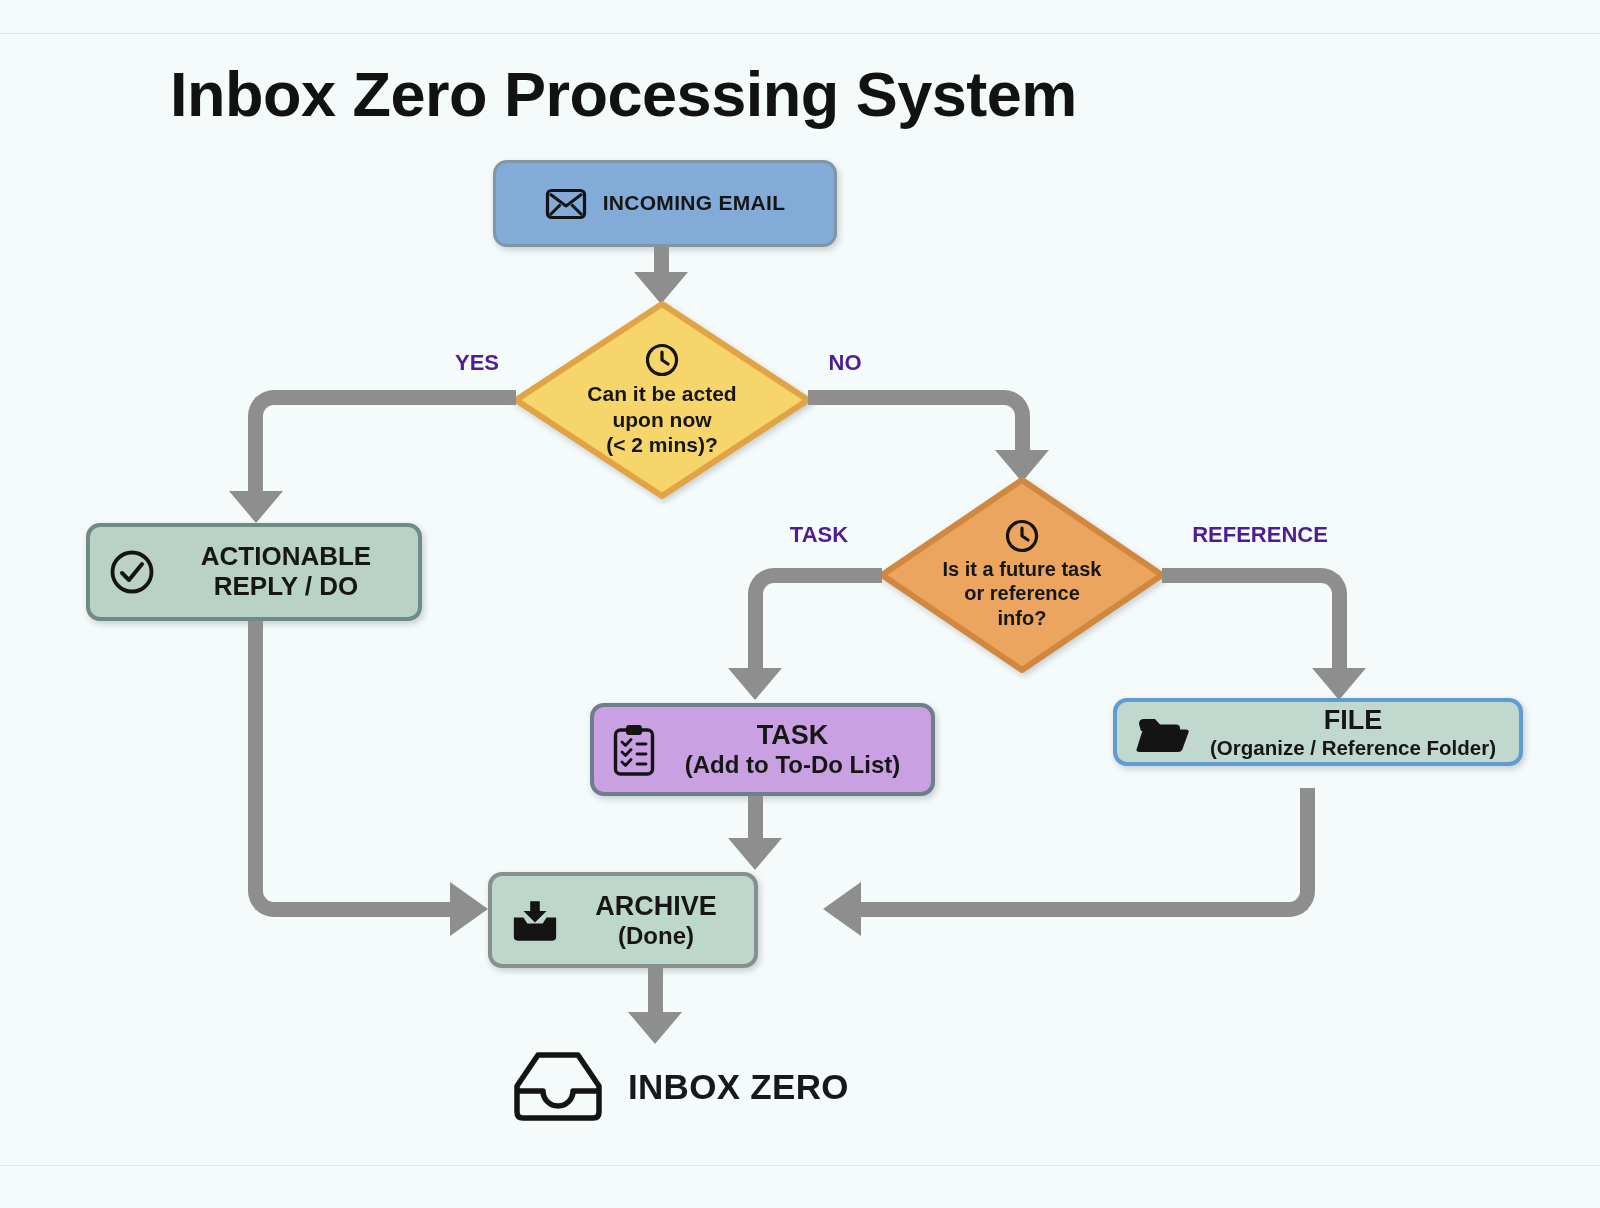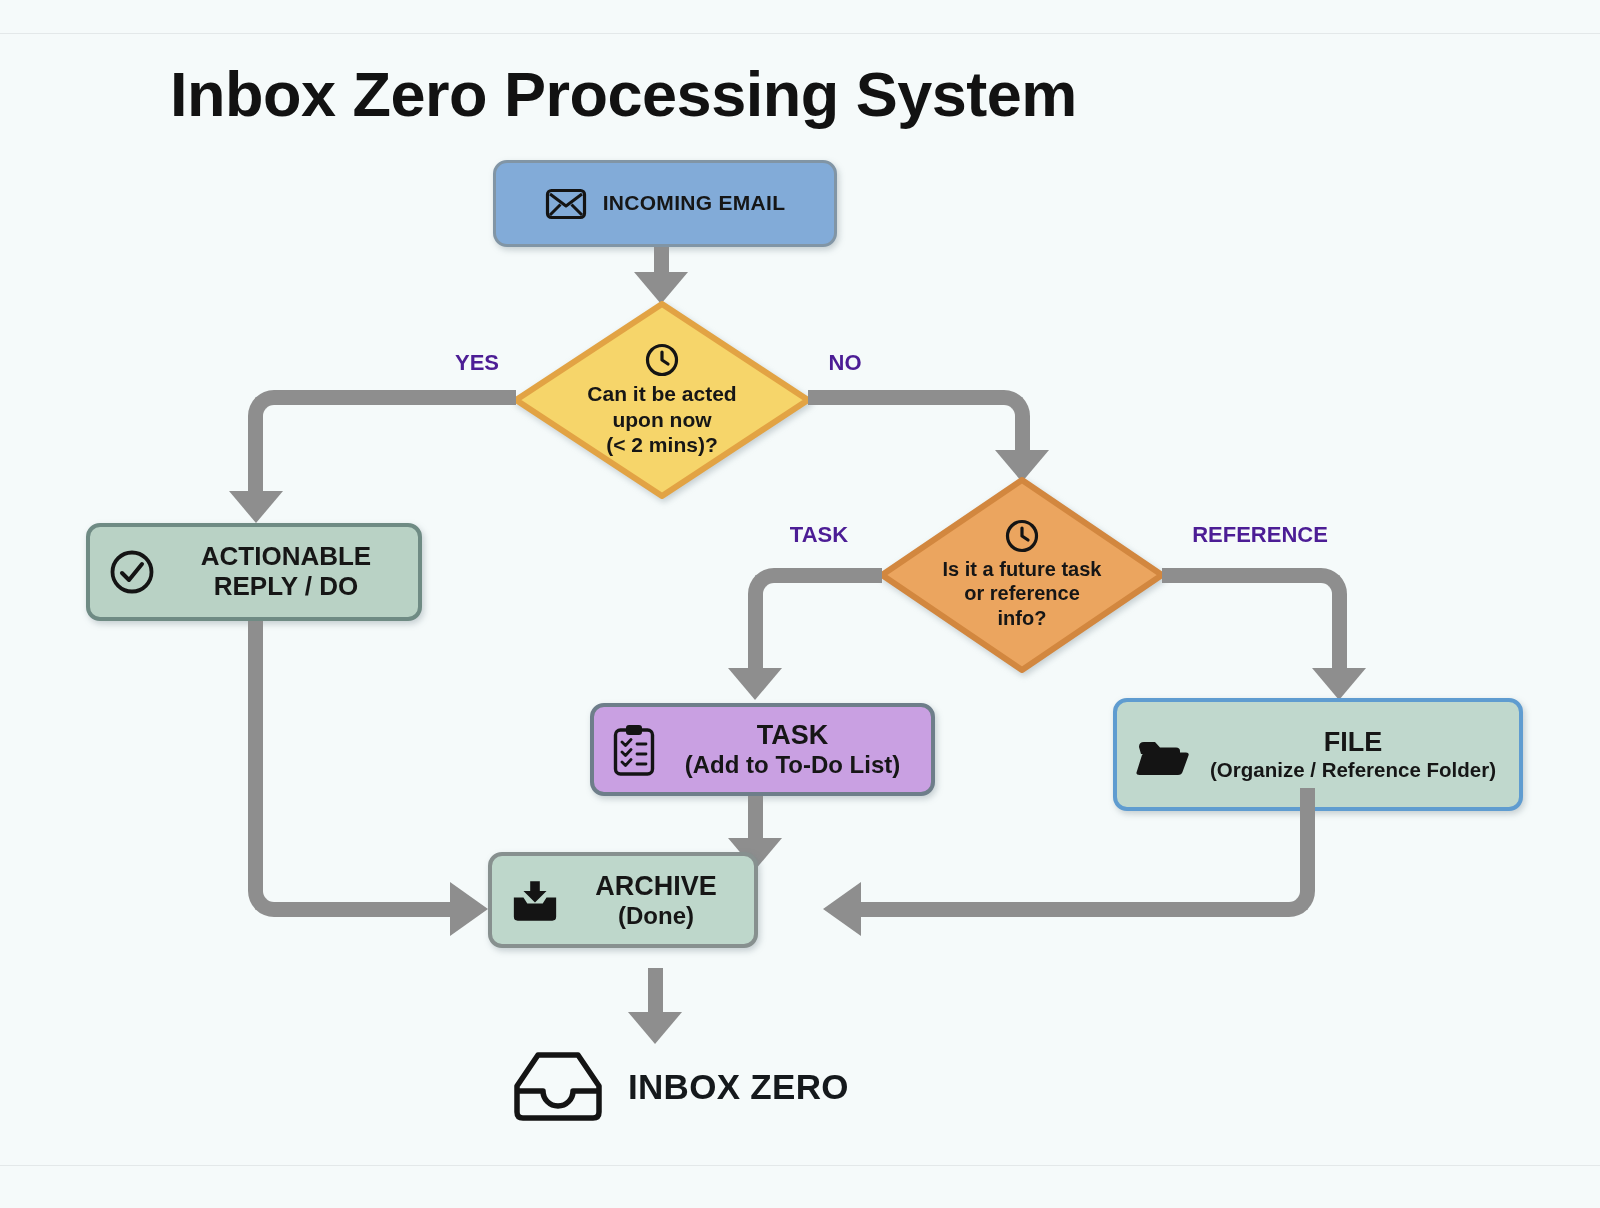--- a/index.html
+++ b/index.html
@@ -26,24 +26,24 @@
   .node .t-main{font-size:27px;}
   .node .t-sub{font-size:24px;}
   .incoming{left:493px;top:160px;width:344px;height:87px;justify-content:center;
     background:var(--incoming-fill,#82abd8);border:3.5px solid var(--incoming-border,#8195a5);}
   .incoming .t-main{font-size:21px;letter-spacing:.3px;flex:0 0 auto;}
   .actionable{left:86px;top:523px;width:336px;height:98px;
     background:var(--actionable-fill,#b9d2c5);border:4px solid var(--actionable-border,#6f8b84);}
   .actionable .t-main{font-size:26px;}
   .task-node{left:590px;top:703px;width:345px;height:93px;
     background:var(--task-fill,#c9a0e2);border:4px solid var(--task-border,#6e7e8a);}
-  .file-node{left:1113px;top:698px;width:410px;height:113px;
+  .file-node{left:1113px;top:698px;width:410px;height:68px;
     background:var(--file-fill,#c0d8cd);border:4px solid var(--file-border,#5f9cd0);}
   .file-node .t-sub{font-size:20.5px;}
-  .archive-node{left:488px;top:852px;width:270px;height:96px;
+  .archive-node{left:488px;top:872px;width:270px;height:96px;
     background:var(--archive-fill,#bed7cb);border:4px solid var(--archive-border,#87908f);}
 
   
   .diamond{position:absolute;filter:drop-shadow(2px 3px 3px rgba(110,125,135,.35));}
   .d1-poly{fill:var(--decision1-fill,#f6d56a);stroke:var(--decision1-border,#e2a344);stroke-width:6;stroke-linejoin:round;}
   .d2-poly{fill:var(--decision2-fill,#eba55f);stroke:var(--decision2-border,#d2873f);stroke-width:6;stroke-linejoin:round;}
   .dcontent{position:absolute;display:flex;flex-direction:column;align-items:center;justify-content:center;gap:3px;}
   .dline{font-weight:bold;font-size:21px;line-height:1.22;text-align:center;}
   .dcontent.d2 .dline{font-size:20px;}
 

